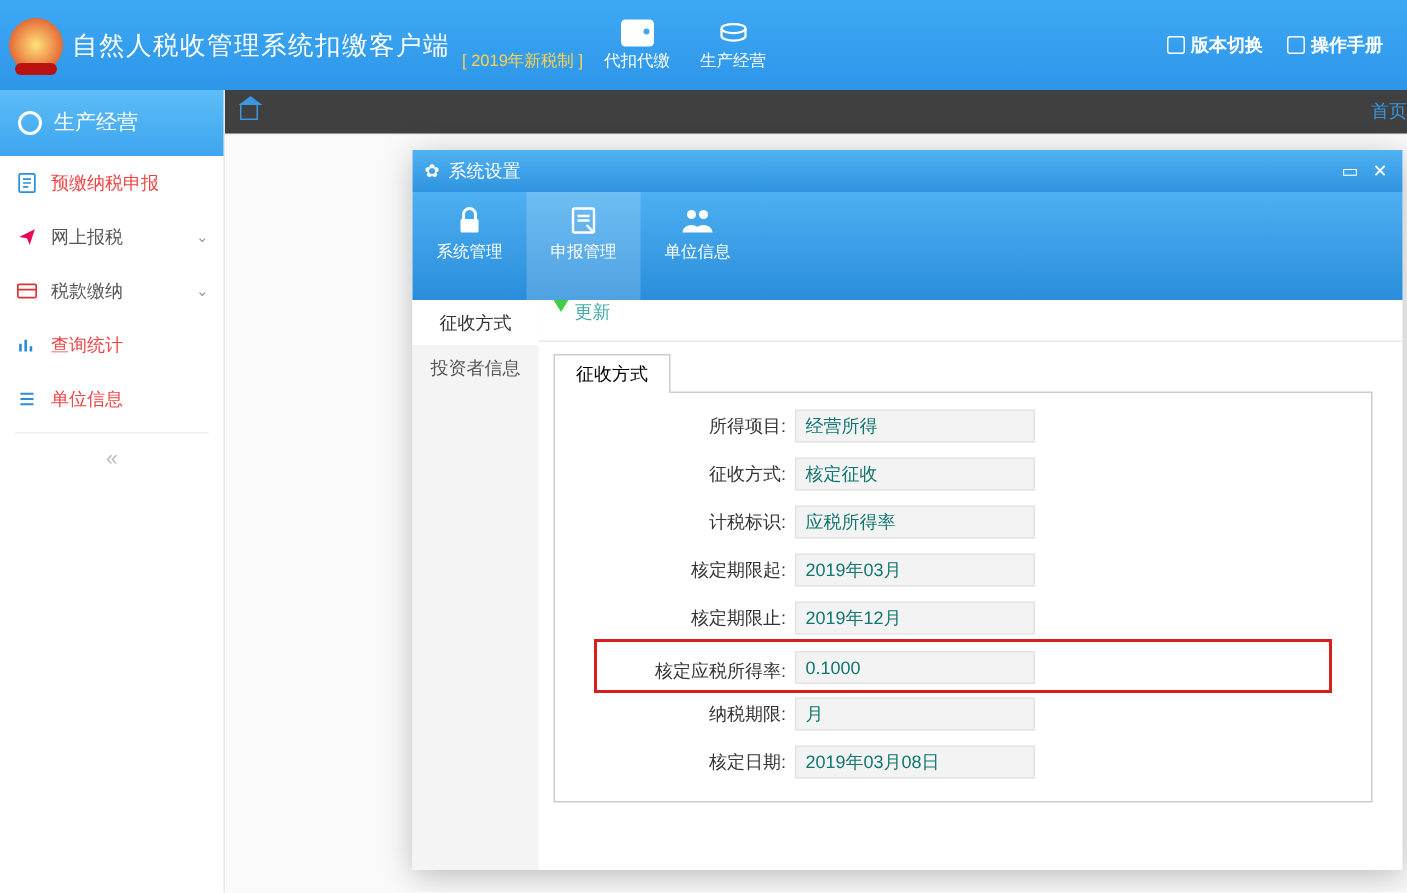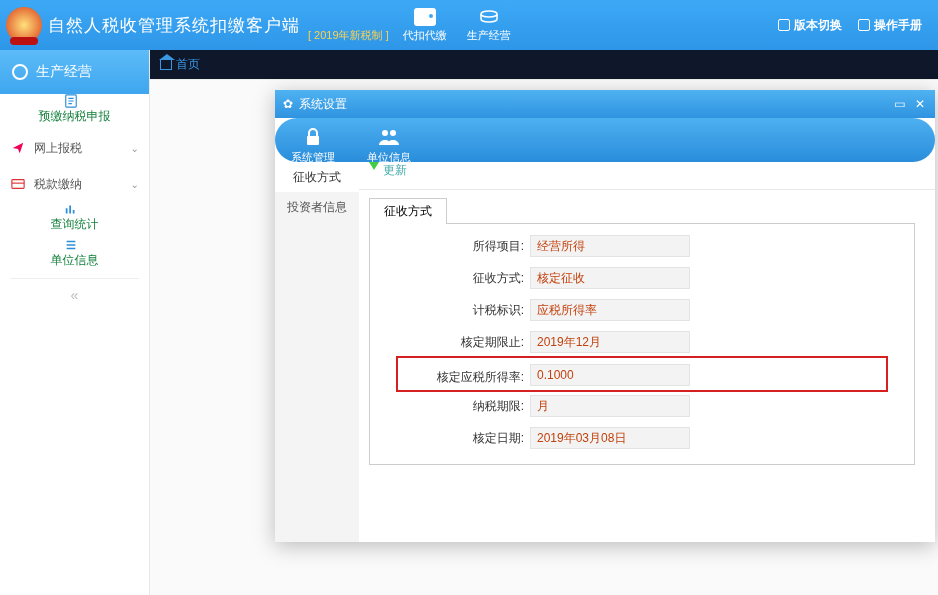--- a/index.html
+++ b/index.html
@@ -1,68 +1,68 @@
 <!DOCTYPE html>
 <html><head>
 <meta charset="utf-8">
 <style>
 * { margin: 0; padding: 0; box-sizing: border-box; font-family: "Microsoft YaHei", sans-serif; }
 body { width: 938px; height: 595px; background: #fff; position: relative; overflow: hidden; }
 
-.topbar { height: 50px; background: linear-gradient(#3da9f6, #2e96e8); display: flex; align-items: center; color: #fff; }
+.topbar { height: 60px; background: linear-gradient(#3da9f6, #2e96e8); display: flex; align-items: center; color: #fff; }
 .logo { width: 36px; height: 36px; border-radius: 50%; background: radial-gradient(circle,#ffe17a,#d9391a); margin: 0 6px; position: relative; }
 .logo:after { content:""; position:absolute; bottom:-2px; left:4px; width:28px; height:8px; background:#b11; border-radius:4px; }
 .app-title { font-size: 17px; font-weight: 500; letter-spacing: 1px; }
 .new-rule { color: #ffd24d; font-size: 11px; margin: 20px 4px 0 8px; }
 .tool-btn { text-align:center; color:#fff; font-size:11px; margin:0 10px; cursor:pointer; }
 .tool-btn .ic { width:22px; height:18px; margin:0 auto 2px; }
 .wallet-ic { background:#fff; border-radius:3px; position:relative; }
 .wallet-ic:after{content:"";position:absolute;right:3px;top:6px;width:4px;height:4px;background:#3da9f6;border-radius:50%;}
 .spacer { flex:1; }
 .top-link { color:#fff; font-size:12px; margin-right:16px; cursor:pointer; display:flex; align-items:center; gap:4px;font-weight:bold; }
 .sq-ic { width:12px; height:12px; border:1.5px solid #fff; border-radius:2px; }
 
 .main { display:flex; height:calc(100% - 50px); }
 .sidebar { width:150px; background:#fff; border-right:1px solid #e8e8e8; }
 .side-head { height:44px; background:linear-gradient(#5dbcf8,#3ea6ef); color:#fff; display:flex; align-items:center; gap:8px; padding-left:12px; font-size:14px; }
 .gear-ic { width:16px;height:16px;border:2px solid #fff;border-radius:50%;position:relative; }
 .side-item { height:36px; display:flex; align-items:center; padding:0 10px; font-size:12px; color:#555; cursor:pointer; position:relative; }
 .side-item .si-ic { width:16px; height:14px; margin-right:8px; }
-.side-item.blue { color:#15803d;flex-direction:column; }
+.side-item.blue { color:#ef4444; }
 .chev { position:absolute; right:10px; color:#999; font-size:10px; }
 .divider { height:1px; background:#eee; margin:4px 10px; }
 .collapse { text-align:center; color:#bbb; font-size:14px; padding:4px 0; cursor:pointer; }
 
 .content { flex:1; background:#fafafa; position:relative; }
-.crumb { height:30px; background:#0f172a; border-bottom:1px solid #eee; display:flex; align-items:center; padding-left:10px; font-size:12px; color:#3a97e2; gap:4px; }
+.crumb { height:30px; background:#404040; border-bottom:1px solid #eee; display:flex; align-items:center; padding-left:10px; font-size:12px; color:#3a97e2; gap:4px;justify-content:space-between; }
 .home-ic { width:12px;height:10px;border:1.5px solid #3a97e2;border-top:none;position:relative; }
 .home-ic:before{content:"";position:absolute;top:-6px;left:-2px;border-left:8px solid transparent;border-right:8px solid transparent;border-bottom:6px solid #3a97e2;}
 
 .dialog { position:absolute; left:125px; top:40px; width:660px; background:#fff; box-shadow:0 4px 20px rgba(0,0,0,.25); }
 .dlg-title { height:28px; background:linear-gradient(#4fb2f2,#2f93e0); color:#fff; font-size:12px; display:flex; align-items:center; padding:0 8px; }
 .dlg-title .t { flex:1; }
 .win-ic { width:14px; height:14px; color:#fff; margin-left:6px; cursor:pointer; display:flex; align-items:center; justify-content:center; font-size:12px; }
-.dlg-tabs { height:44px; background:linear-gradient(#4db0f1,#2a8ddb); display:flex;border-radius:25px; }
+.dlg-tabs { height:72px; background:linear-gradient(#4db0f1,#2a8ddb); display:flex; }
 .dlg-tab { width:76px; color:#fff; text-align:center; padding-top:6px; font-size:11px; cursor:pointer; }
 .dlg-tab.active { background:rgba(255,255,255,.18); }
 .dlg-tab .dti { height:26px; display:flex; align-items:center; justify-content:center; }
 
 .dlg-body { display:flex; height:380px; }
 .left-menu { width:84px; background:#f4f4f4; }
 .lm-item { height:30px; font-size:12px; color:#555; display:flex; align-items:center; justify-content:center; cursor:pointer; }
 .lm-item.active { background:#fff; color:#333; }
 .right-pane { flex:1; padding:0; }
 .upd { height:28px; border-bottom:1px solid #e8e8e8; display:flex; align-items:flex-start; padding-left:10px; font-size:12px; color:#4aa; gap:4px; }
 .dn-ic{width:0;height:0;border-left:5px solid transparent;border-right:5px solid transparent;border-top:8px solid #4c4;}
 .inner-tab { margin:8px 0 0 10px; }
 .it-lbl { display:inline-block; padding:4px 14px; border:1px solid #ccc; border-bottom:none; font-size:12px; background:#fff; position:relative; z-index:2; }
 .form-box { margin:0 20px 20px 10px; border:1px solid #ccc; margin-top:-1px; padding:8px 30px; }
 .frow { display:flex; align-items:center; height:28px; margin-bottom:4px; font-size:12px; }
 .flabel { width:130px; text-align:right; padding-right:6px; color:#333; }
-.fval { width:160px; height:22px; background:#f3f3f3; border:1px solid #e3e3e3; padding:0 6px; line-height:20px; color:#c2410c; }
+.fval { width:160px; height:22px; background:#f3f3f3; border:1px solid #e3e3e3; padding:0 6px; line-height:20px; color:#0f766e; }
 .frow.hl { outline:2px solid #d62020; outline-offset:2px; padding:2px 0;align-items:flex-end; }
 
 .hotline { position:absolute; left:10px; bottom:8px; display:flex; align-items:center; gap:6px; }
 .hl-ic { width:28px; height:28px; }
 .hl-txt { font-size:10px; color:#666; }
 .hl-num { font-size:18px; font-weight:700; color:#222; letter-spacing:1px; line-height:1; }
 </style>
 </head>
 <body>
 
@@ -154,20 +154,29 @@
       <div class="dlg-tabs">
         <div class="dlg-tab">
           <div class="dti">
               <svg width="20" height="20" viewBox="0 0 20 20">
                 <rect x="4" y="9" width="12" height="9" rx="1" fill="#fff"></rect>
                 <path d="M6 9V6a4 4 0 018 0v3" fill="none" stroke="#fff" stroke-width="2"></path>
               </svg>
             </div>
           <div>系统管理</div>
         </div>
+        <div class="dlg-tab active">
+          <div class="dti">
+              <svg width="20" height="20" viewBox="0 0 20 20">
+                <rect x="3" y="2" width="14" height="16" rx="1" fill="none" stroke="#fff" stroke-width="1.6"></rect>
+                <path d="M6 7h8M6 10h8M12 13l4 4" stroke="#fff" stroke-width="1.6"></path>
+              </svg>
+            </div>
+          <div>申报管理</div>
+        </div>
         <div class="dlg-tab">
           <div class="dti">
               <svg width="24" height="20" viewBox="0 0 24 20">
                 <circle cx="8" cy="6" r="3" fill="#fff"></circle>
                 <circle cx="16" cy="6" r="3" fill="#fff"></circle>
                 <path d="M2 18c0-3 3-5 6-5s6 2 6 5M10 18c0-3 3-5 6-5s6 2 6 5" fill="#fff"></path>
               </svg>
             </div>
           <div>单位信息</div>
         </div>
@@ -192,20 +201,24 @@
               </div>
               <div class="frow">
                 <div class="flabel">征收方式:</div>
                 <div class="fval">核定征收</div>
               </div>
               <div class="frow">
                 <div class="flabel">计税标识:</div>
                 <div class="fval">应税所得率</div>
               </div>
               <div class="frow">
+                <div class="flabel">核定期限起:</div>
+                <div class="fval">2019年03月</div>
+              </div>
+              <div class="frow">
                 <div class="flabel">核定期限止:</div>
                 <div class="fval">2019年12月</div>
               </div>
               <div class="frow hl">
                 <div class="flabel">核定应税所得率:</div>
                 <div class="fval">0.1000</div>
               </div>
               <div class="frow">
                 <div class="flabel">纳税期限:</div>
                 <div class="fval">月</div>

